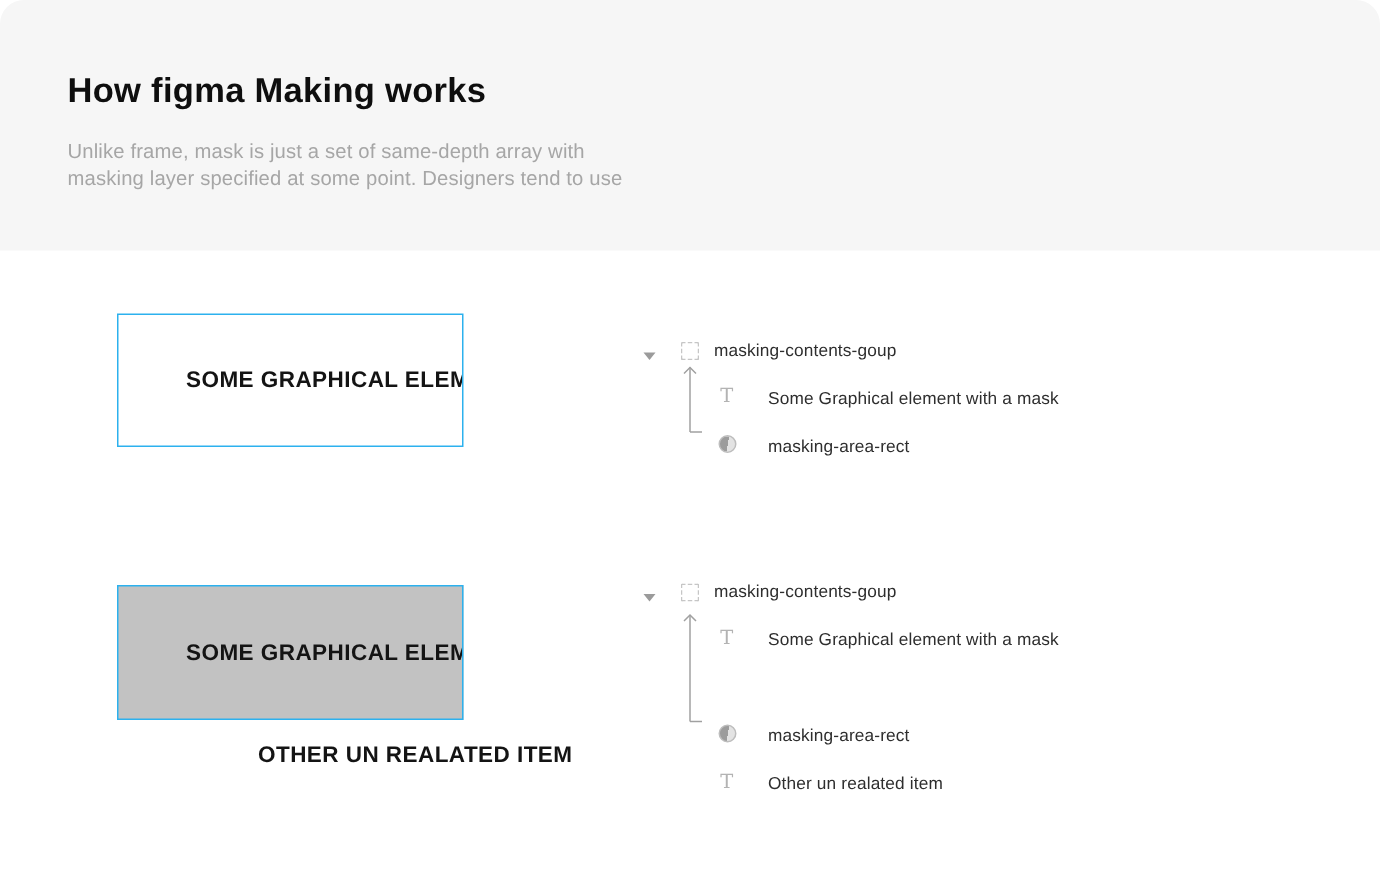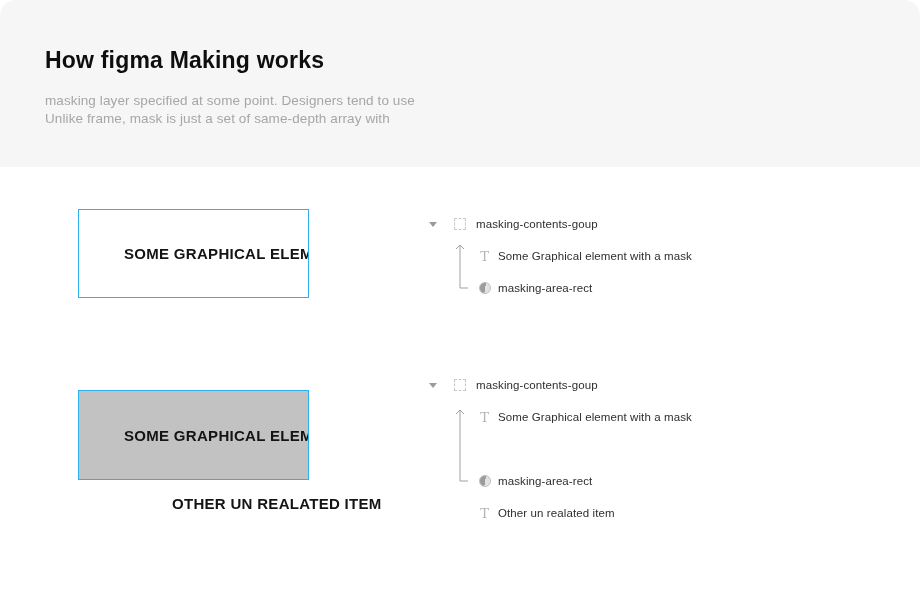--- a/index.html
+++ b/index.html
@@ -29,35 +29,35 @@
     white-space:nowrap;flex:0 0 auto;
   }
   .unrelated-text{
     position:absolute;left:172px;top:495px;font-size:15px;font-weight:700;
     color:#141414;letter-spacing:.3px;white-space:nowrap;
   }
   
   .tree{position:absolute;left:427px;width:300px;}
   .tree-1{top:208px;height:96px;}
   .tree-2{top:369px;height:160px;}
-  .tree-row{position:absolute;left:0;height:32px;display:flex;align-items:center;width:100%;}
+  .tree-row{position:absolute;left:0;height:32px;display:flex;align-items:flex-end;width:100%;}
   .tri{
     width:0;height:0;margin-left:2px;
     border-left:4.5px solid transparent;border-right:4.5px solid transparent;
     border-top:5.5px solid #9b9b9b;flex:0 0 auto;cursor:pointer;
   }
   .group-ic{
     width:12px;height:12px;box-sizing:border-box;margin-left:17px;
     border:1px dashed #c6c6c6;border-radius:1px;flex:0 0 auto;
   }
   .root-lbl{margin-left:10px;}
   .lbl{font-size:11.5px;color:#2e2e2e;letter-spacing:.1px;white-space:nowrap;}
   .child{padding-left:51px;}
   .icon-box{width:13px;height:16px;display:flex;align-items:center;justify-content:center;flex:0 0 auto;}
-  .child .lbl{margin-left:7px;}
+  .child .lbl{margin-left:21px;}
   .ticon{
     font-family:"DejaVu Serif","Liberation Serif",serif;
     font-size:13px;line-height:13px;color:#b3b3b3;font-weight:400;
   }
   .rect-ic{
     width:12px;height:7px;box-sizing:border-box;border:1px solid #bdbdbd;
     background:#ececec;border-radius:1.5px;
   }
   .mask-ic{
     width:12px;height:12px;border-radius:50%;box-sizing:border-box;
@@ -70,22 +70,22 @@
   .arrow line,.arrow polyline{stroke:#a0a0a0;stroke-width:1;fill:none;}
 </style>
 </head>
 <body>
 
 <div id="page">
 
   <div class="header">
     <div class="title">How figma Making works</div>
     <div class="desc">
+      <div>Unlike frame, mask is just a set of same-depth array with</div>
       <div>masking layer specified at some point. Designers tend to use</div>
-      <div>Unlike frame, mask is just a set of same-depth array with</div>
     </div>
   </div>
 
   <div class="mask-rect rect-1">
     <span class="rect-text">SOME GRAPHICAL ELEME</span>
   </div>
 
   <div class="tree tree-1">
     <div class="tree-row" style="top:0">
       <span class="tri"></span>

